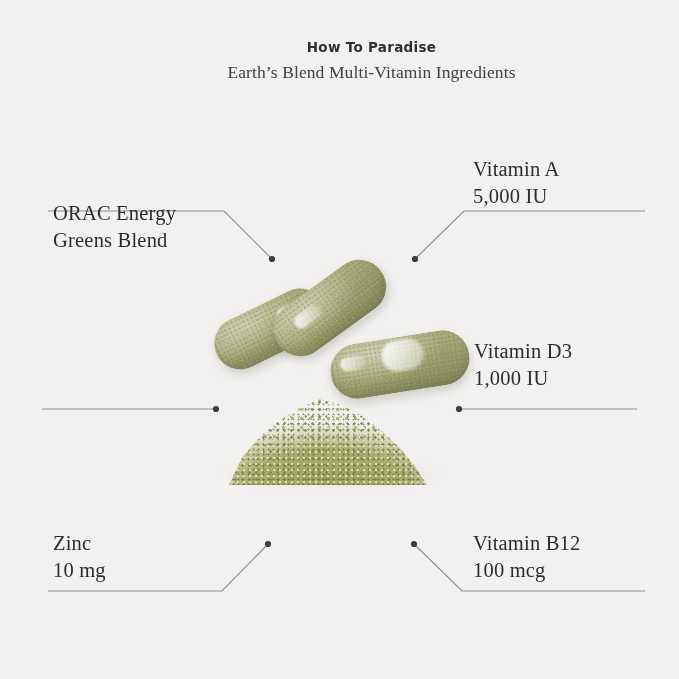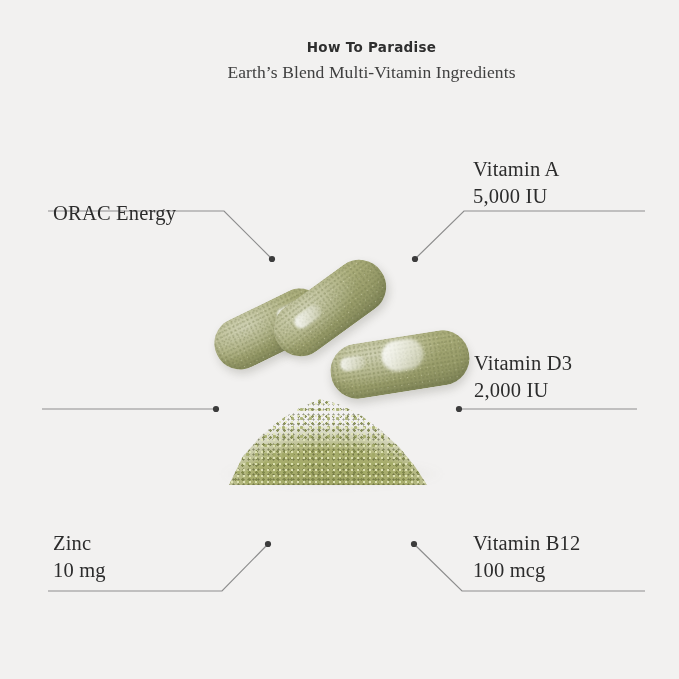--- a/index.html
+++ b/index.html
@@ -61,21 +61,21 @@
   }
   .callout .cl-amt {
     display: block;
     font-size: 20.5px;
     letter-spacing: 0.2px;
   }
 
   .c-orac   { left: 53px;  top: 152px; margin-top: 48px; }
   .c-vita   { left: 473px; top: 156px; }
   .c-vitc   { left: 51px;  top: 350px; }
-  .c-vitd3  { left: 474px; top: 350px; }
+  .c-vitd3  { left: 474px; top: 338px; }
   .c-zinc   { left: 53px;  top: 530px; }
   .c-vitb12 { left: 473px; top: 530px; }
 
   
   #leaders {
     position: absolute;
     left: 0;
     top: 0;
     width: 679px;
     height: 679px;
@@ -226,31 +226,32 @@
     <div class="capsule" id="cap3">
       <div class="cap-body-light"></div>
       <div class="cap-shine" style="left:8%;top:22%;width:18%;height:26%;"></div>
     </div>
 
     <div class="powder"></div>
   </div>
 
   <div class="callout c-orac">
     <span class="cl-name">ORAC Energy</span>
+    <span class="cl-amt">Greens Blend</span>
   </div>
 
   <div class="callout c-vita">
     <span class="cl-name">Vitamin A</span>
     <span class="cl-amt">5,000 IU</span>
   </div>
 
 
   <div class="callout c-vitd3">
     <span class="cl-name">Vitamin D3</span>
-    <span class="cl-amt">2,000 IU</span>
+    <span class="cl-amt">1,000 IU</span>
   </div>
 
   <div class="callout c-zinc">
     <span class="cl-name">Zinc</span>
     <span class="cl-amt">10 mg</span>
   </div>
 
   <div class="callout c-vitb12">
     <span class="cl-name">Vitamin B12</span>
     <span class="cl-amt">100 mcg</span>

